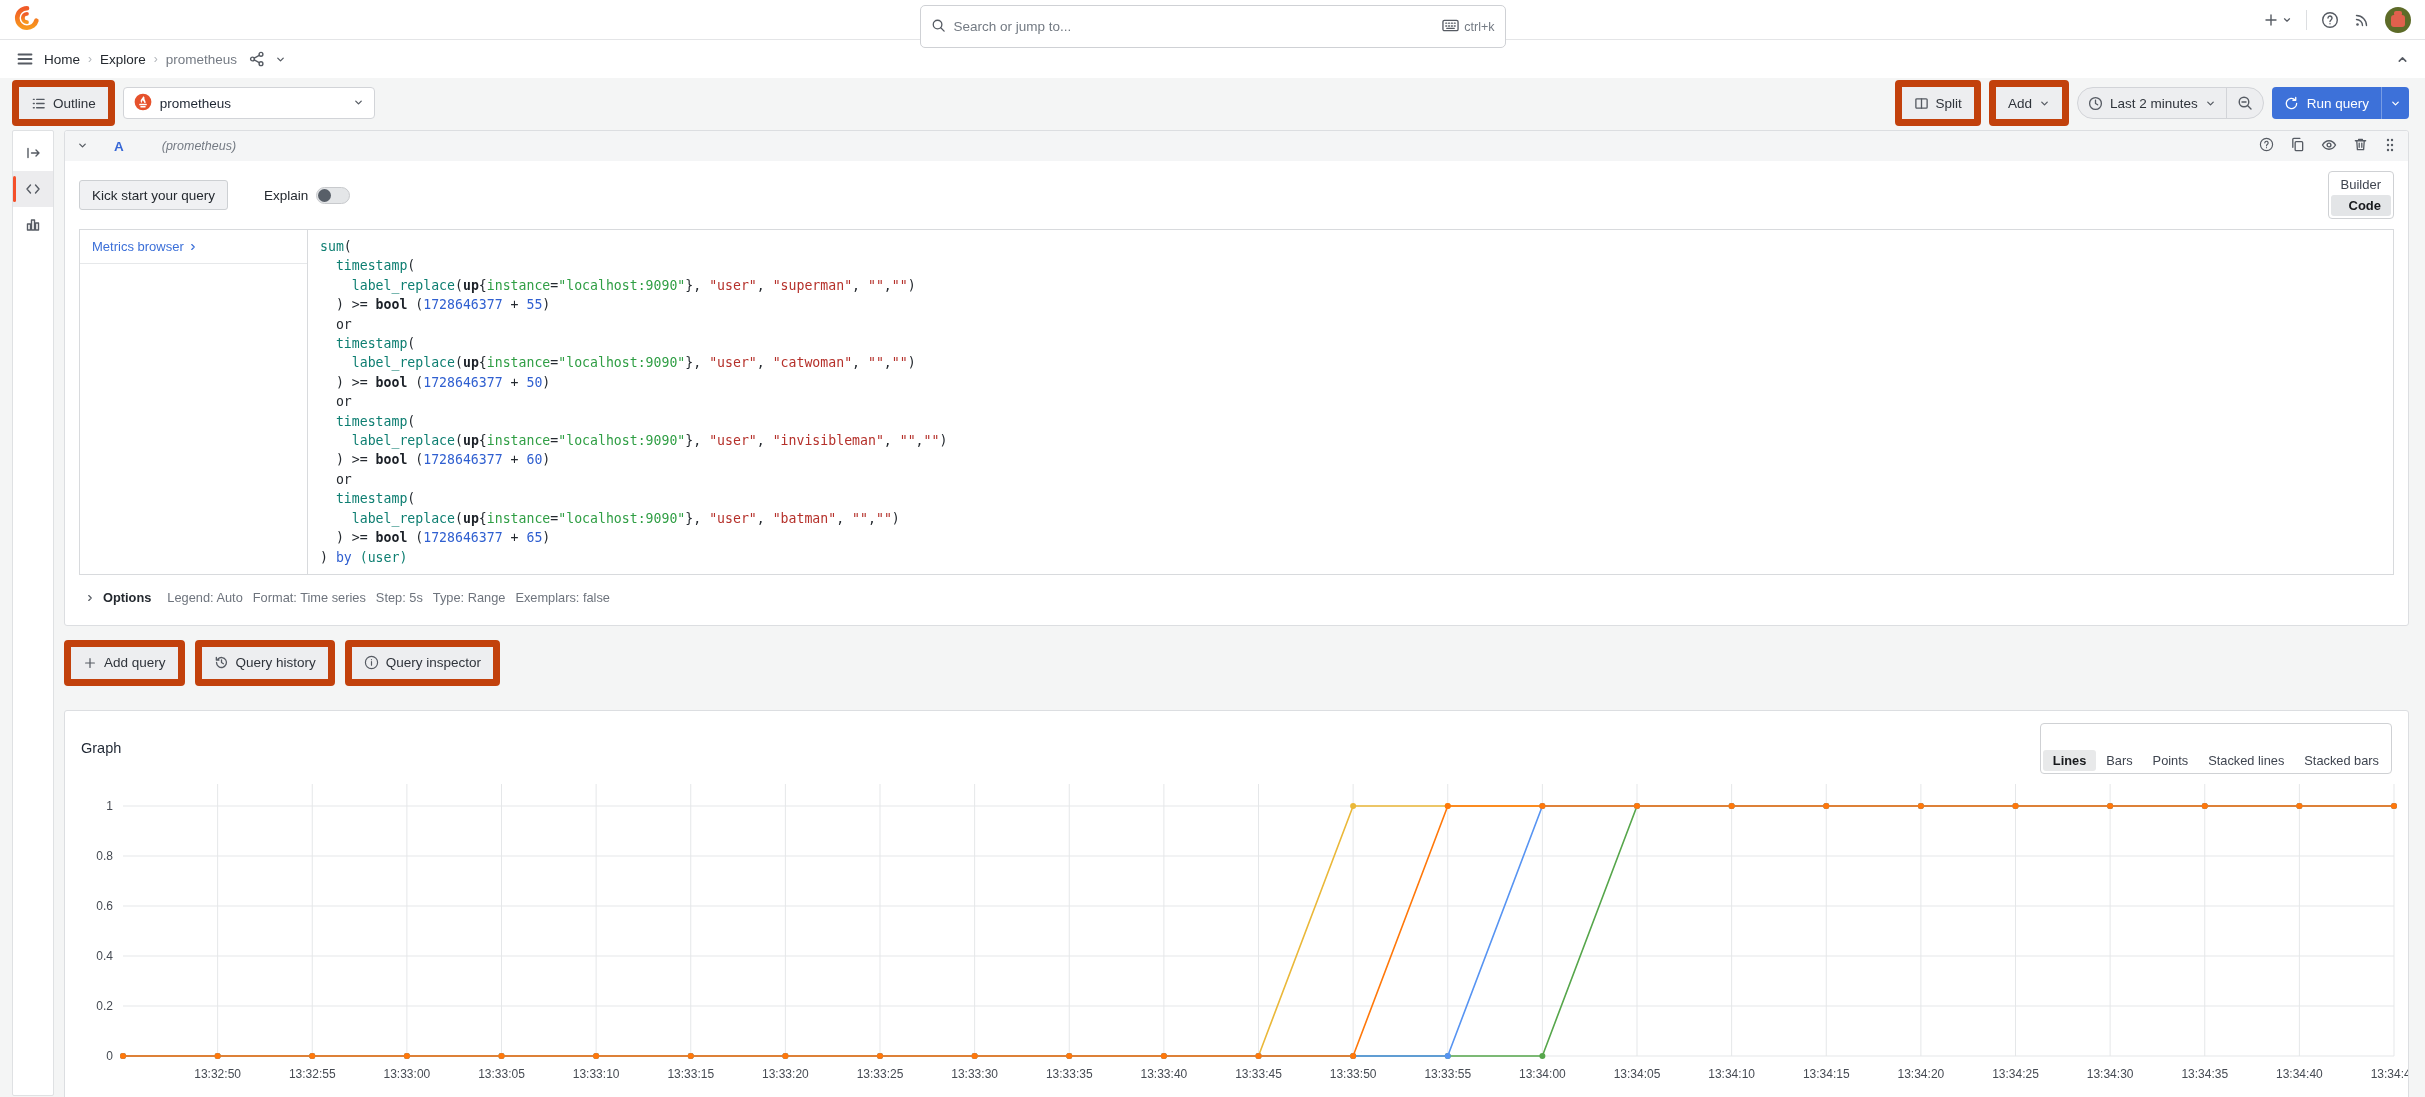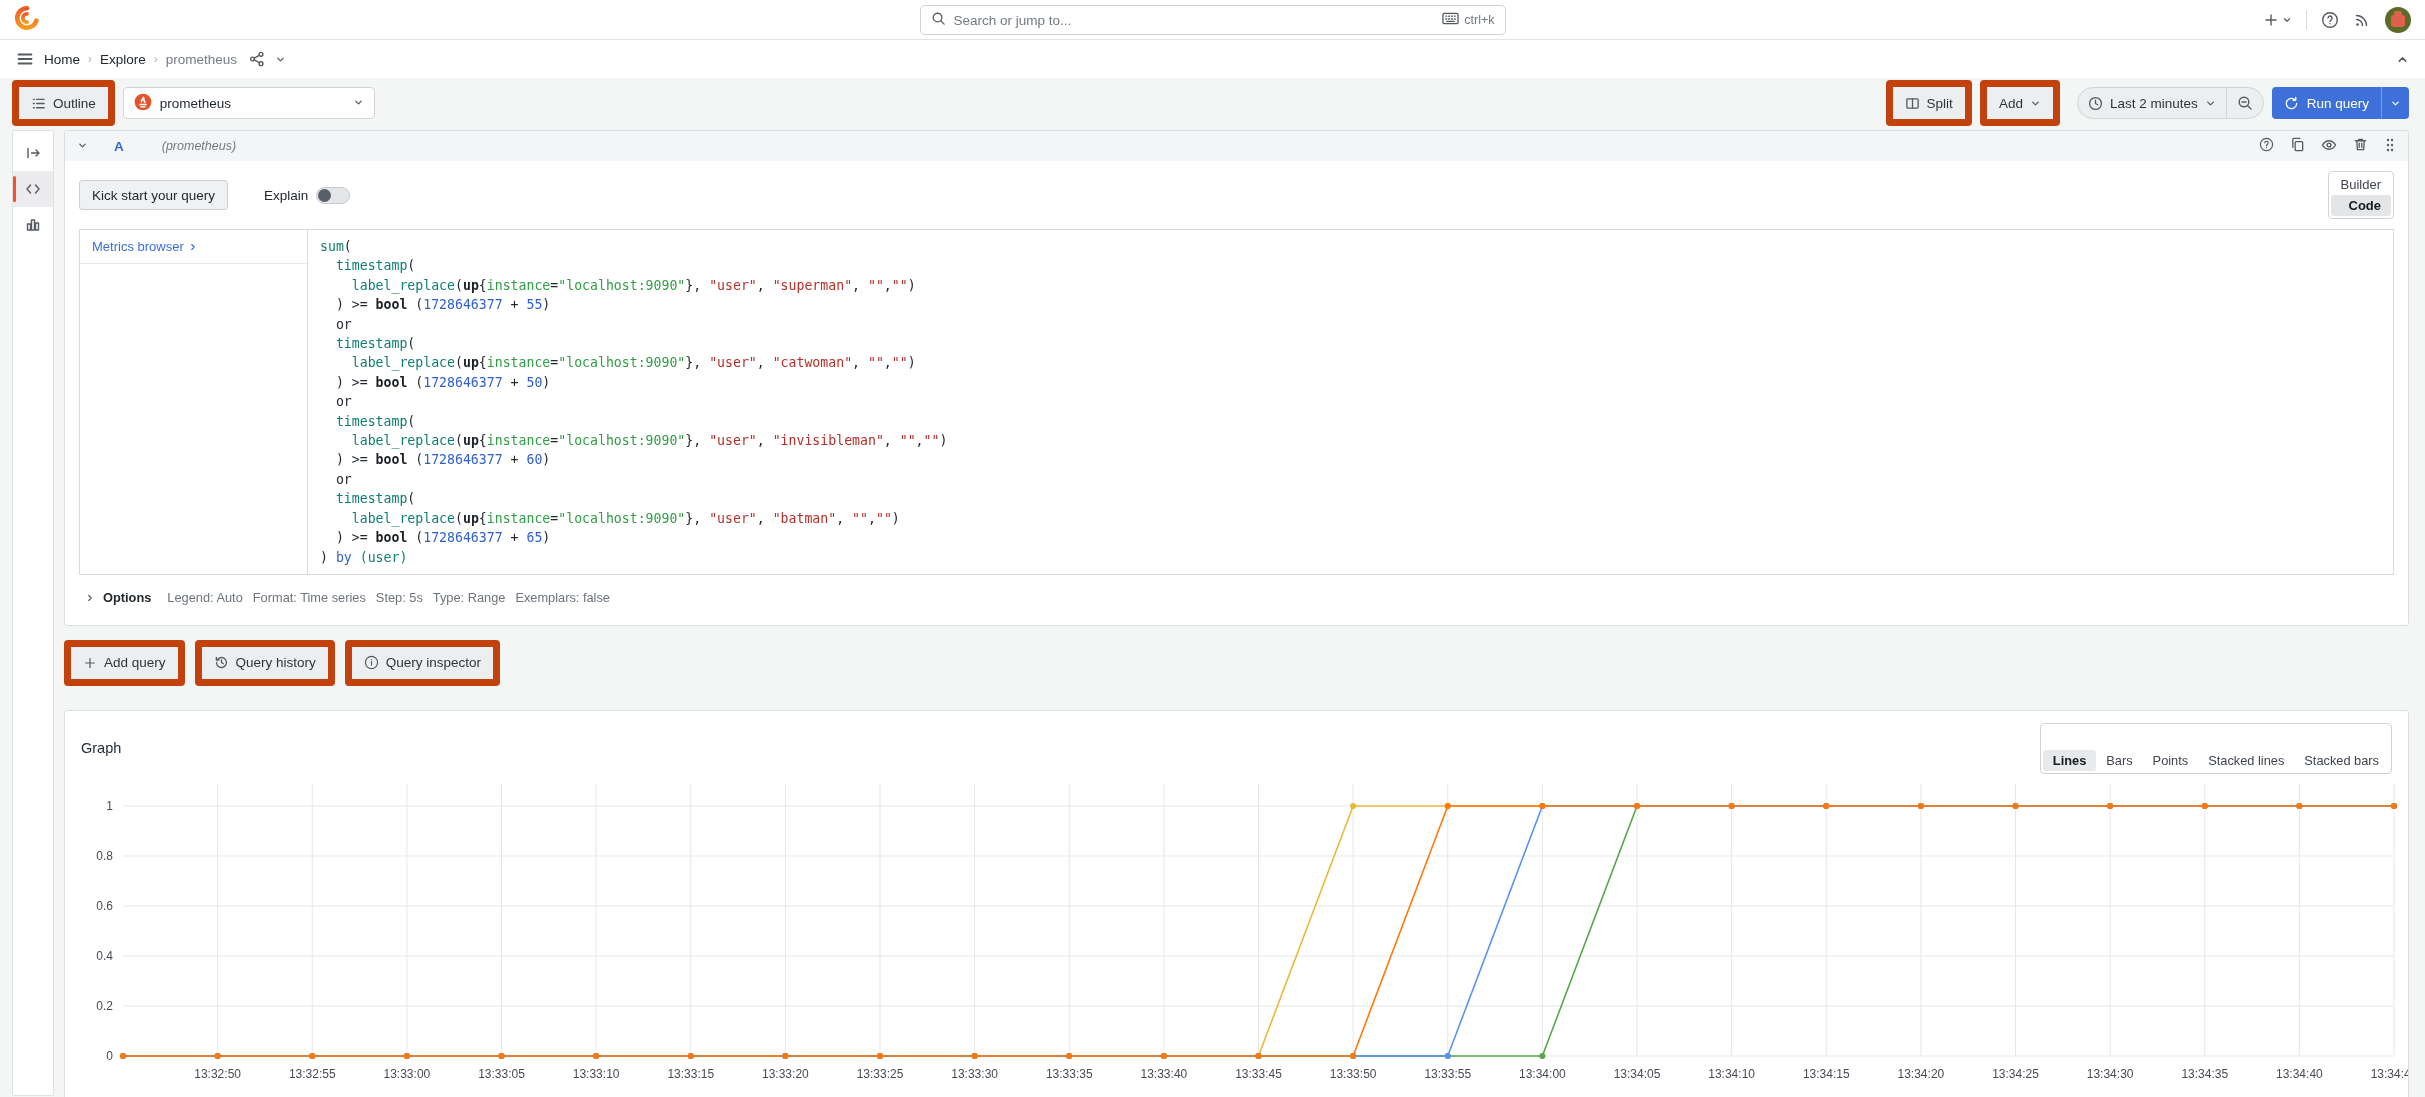--- a/index.html
+++ b/index.html
@@ -3,21 +3,21 @@
 <meta charset="utf-8">
 <style>
   * { box-sizing: border-box; margin: 0; padding: 0; }
   html,body { width:2425px; height:1097px; overflow:hidden; background:#f4f5f5;
     font-family:"Liberation Sans", sans-serif; color:#1f2733; font-size:14px; }
 
   
   .topbar { height:40px; background:#fff; border-bottom:1px solid #e4e5e7;
     display:flex; align-items:center; padding:0 14px; position:relative; }
   .searchbox { position:absolute; left:50%; transform:translateX(-50%); top:5px;
-    width:586px; height:30px; border:1px solid #cfd1d5; border-radius:5px; background:#fff;
+    width:586px; height:43px; border:1px solid #cfd1d5; border-radius:5px; background:#fff;
     display:flex; align-items:center; padding:12px 10px; gap:8px; color:#737a83; font-size:13.5px; }
   .searchbox .ph { flex:1; text-align:left; }
   .sc-hint { display:flex; align-items:center; gap:5px; color:#737a83; font-size:12.5px; }
   .nav-right { margin-left:auto; display:flex; align-items:center; gap:14px; }
   .icon-btn { display:flex; align-items:center; gap:3px; color:#565b63; cursor:pointer; }
   .vdiv { width:1px; height:20px; background:#dcdee1; }
   .avatar { width:26px; height:26px; border-radius:50%; background:#5d6b28; position:relative; overflow:hidden; }
   .avatar::after { content:""; position:absolute; left:6px; top:8px; width:14px; height:12px;
     background:#e0604d; border-radius:3px; }
   .avatar::before { content:""; position:absolute; left:9px; top:4px; width:8px; height:5px;
@@ -38,21 +38,21 @@
   .btn { display:inline-flex; align-items:center; gap:7px; height:32px; padding:16px 12px;
     background:#edeef0; border:7px solid #c2410c; border-radius:4px; font-size:13.5px;
     color:#2f343b; cursor:pointer; white-space:nowrap; }
   .btn svg { flex:0 0 auto; }
   .ds-picker { display:inline-flex; align-items:center; gap:8px; height:32px; width:252px;
     background:#fff; border:1px solid #d2d4d8; border-radius:4px; padding:0 10px; margin-left:8px;
     font-size:13.5px; cursor:pointer; }
   .ds-picker .chev { margin-left:auto; }
   .toolbar-right { margin-left:auto; display:flex; align-items:center; gap:8px; }
   .btn-group { display:inline-flex; height:32px; border:1px solid #d2d4d8; border-radius:16px;
-    background:#edeef0; overflow:hidden;margin-left:9px; }
+    background:#edeef0; overflow:hidden; }
   .btn-group .seg { display:inline-flex; align-items:center; gap:7px; padding:0 10px;
     font-size:13.5px; color:#2f343b; cursor:pointer; }
   .btn-group .seg + .seg { border-left:1px solid #d2d4d8; }
   .run-btn { display:inline-flex; height:32px; border-radius:4px; overflow:hidden; background:#3d71d9;
     color:#fff; cursor:pointer; }
   .run-btn .main { display:inline-flex; align-items:center; gap:8px; padding:0 12px; font-size:13.5px; }
   .run-btn .dd { display:inline-flex; align-items:center; padding:0 8px; border-left:1px solid rgba(255,255,255,.3); }
 
   .body-row { display:flex; gap:10px; height:calc(100% - 44px); }
   .mini-sidebar { width:42px; background:#fff; border:1px solid #dfe1e3; border-radius:2px;

